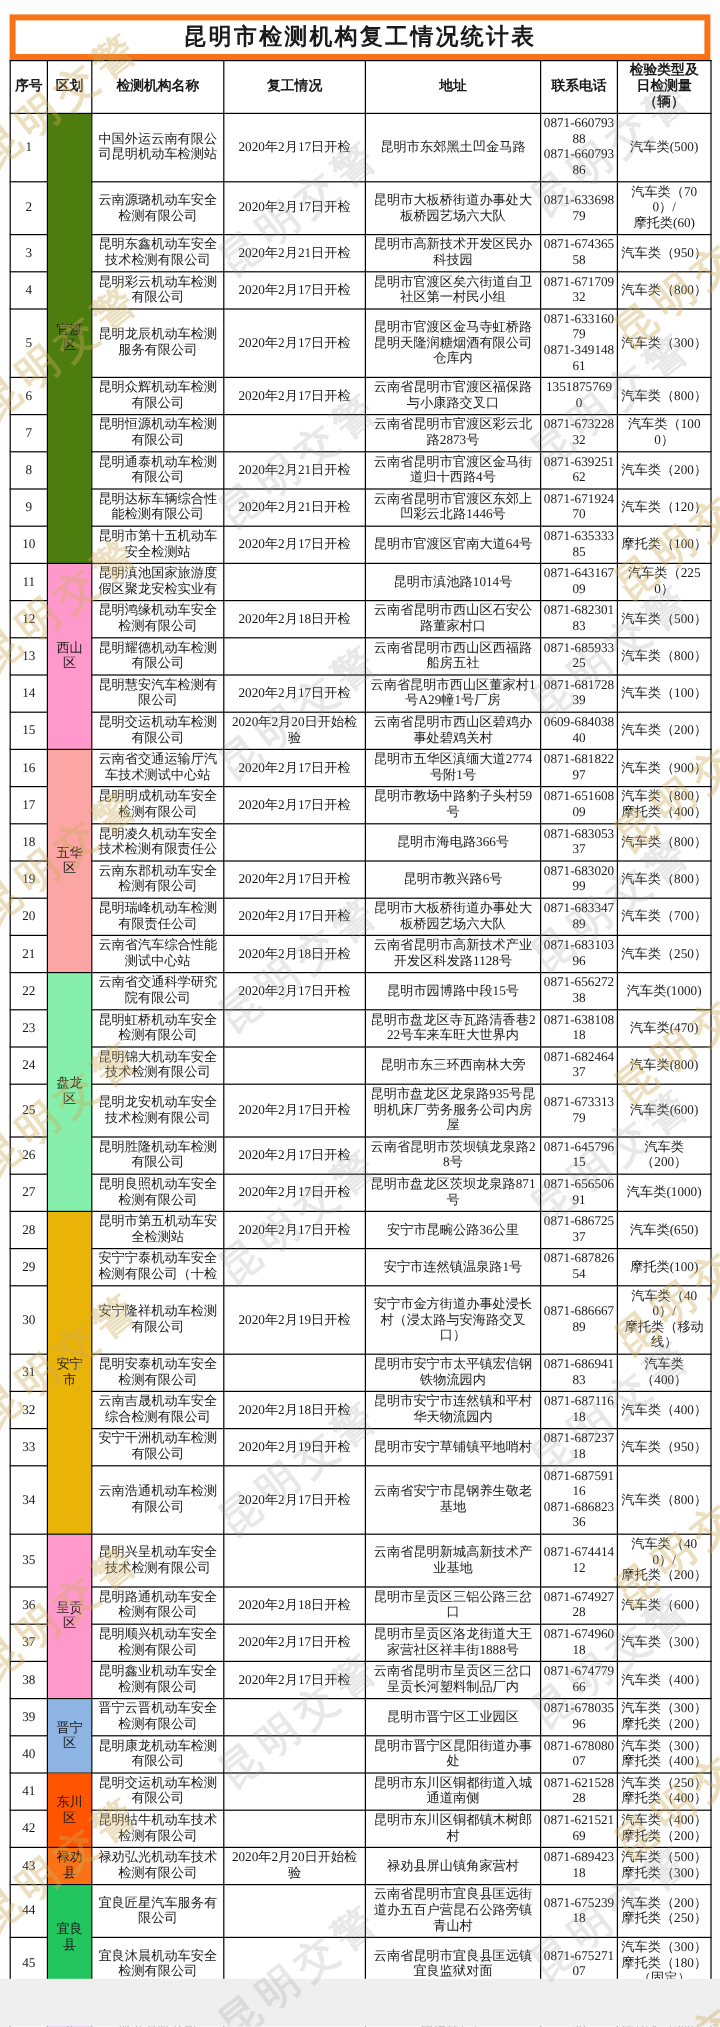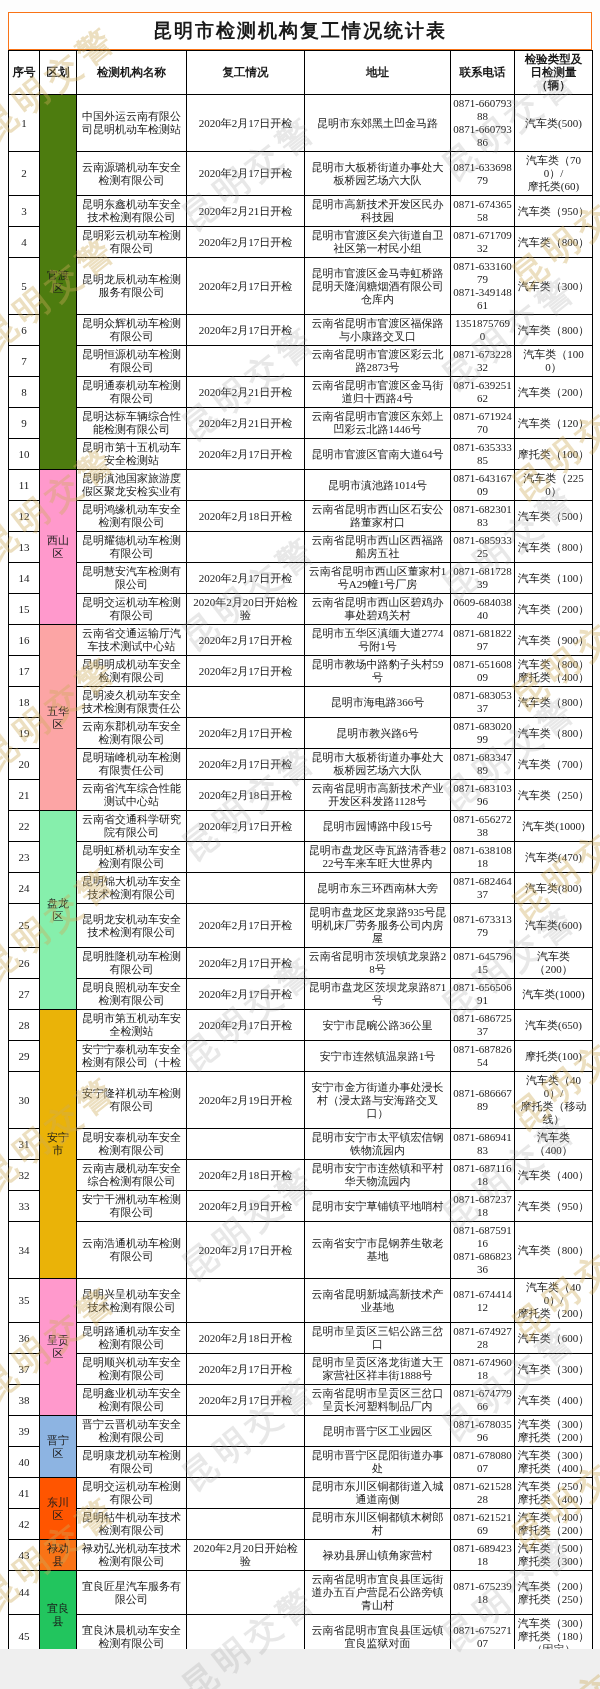--- a/index.html
+++ b/index.html
@@ -5,21 +5,21 @@
   * { margin:0; padding:0; box-sizing:border-box; }
   html,body { background:#e9e9e9; }
   .page {
     position:relative; width:600px; height:1689px; margin:0 auto;
     background:#fdfdfd; overflow:hidden;
     font-family:"Liberation Serif","DejaVu Serif",serif;
     color:#1a1a1a;
   }
   .title-box {
     position:absolute; left:8px; top:12px; width:584px; height:38px;
-    border:1px solid #f97316; background:#fff;
+    border:5px solid #f97316; background:#fff;
     display:flex; align-items:center; justify-content:center;
   }
   .title-box h1 { font-size:19px; font-weight:bold; letter-spacing:2px; }
   table.main {
     position:absolute; left:8px; top:50px; width:584px;
     border-collapse:collapse; table-layout:fixed;
     background:#fff;
   }
   table.main th, table.main td {
     border:1px solid #000; padding:2px 2px; vertical-align:middle;

